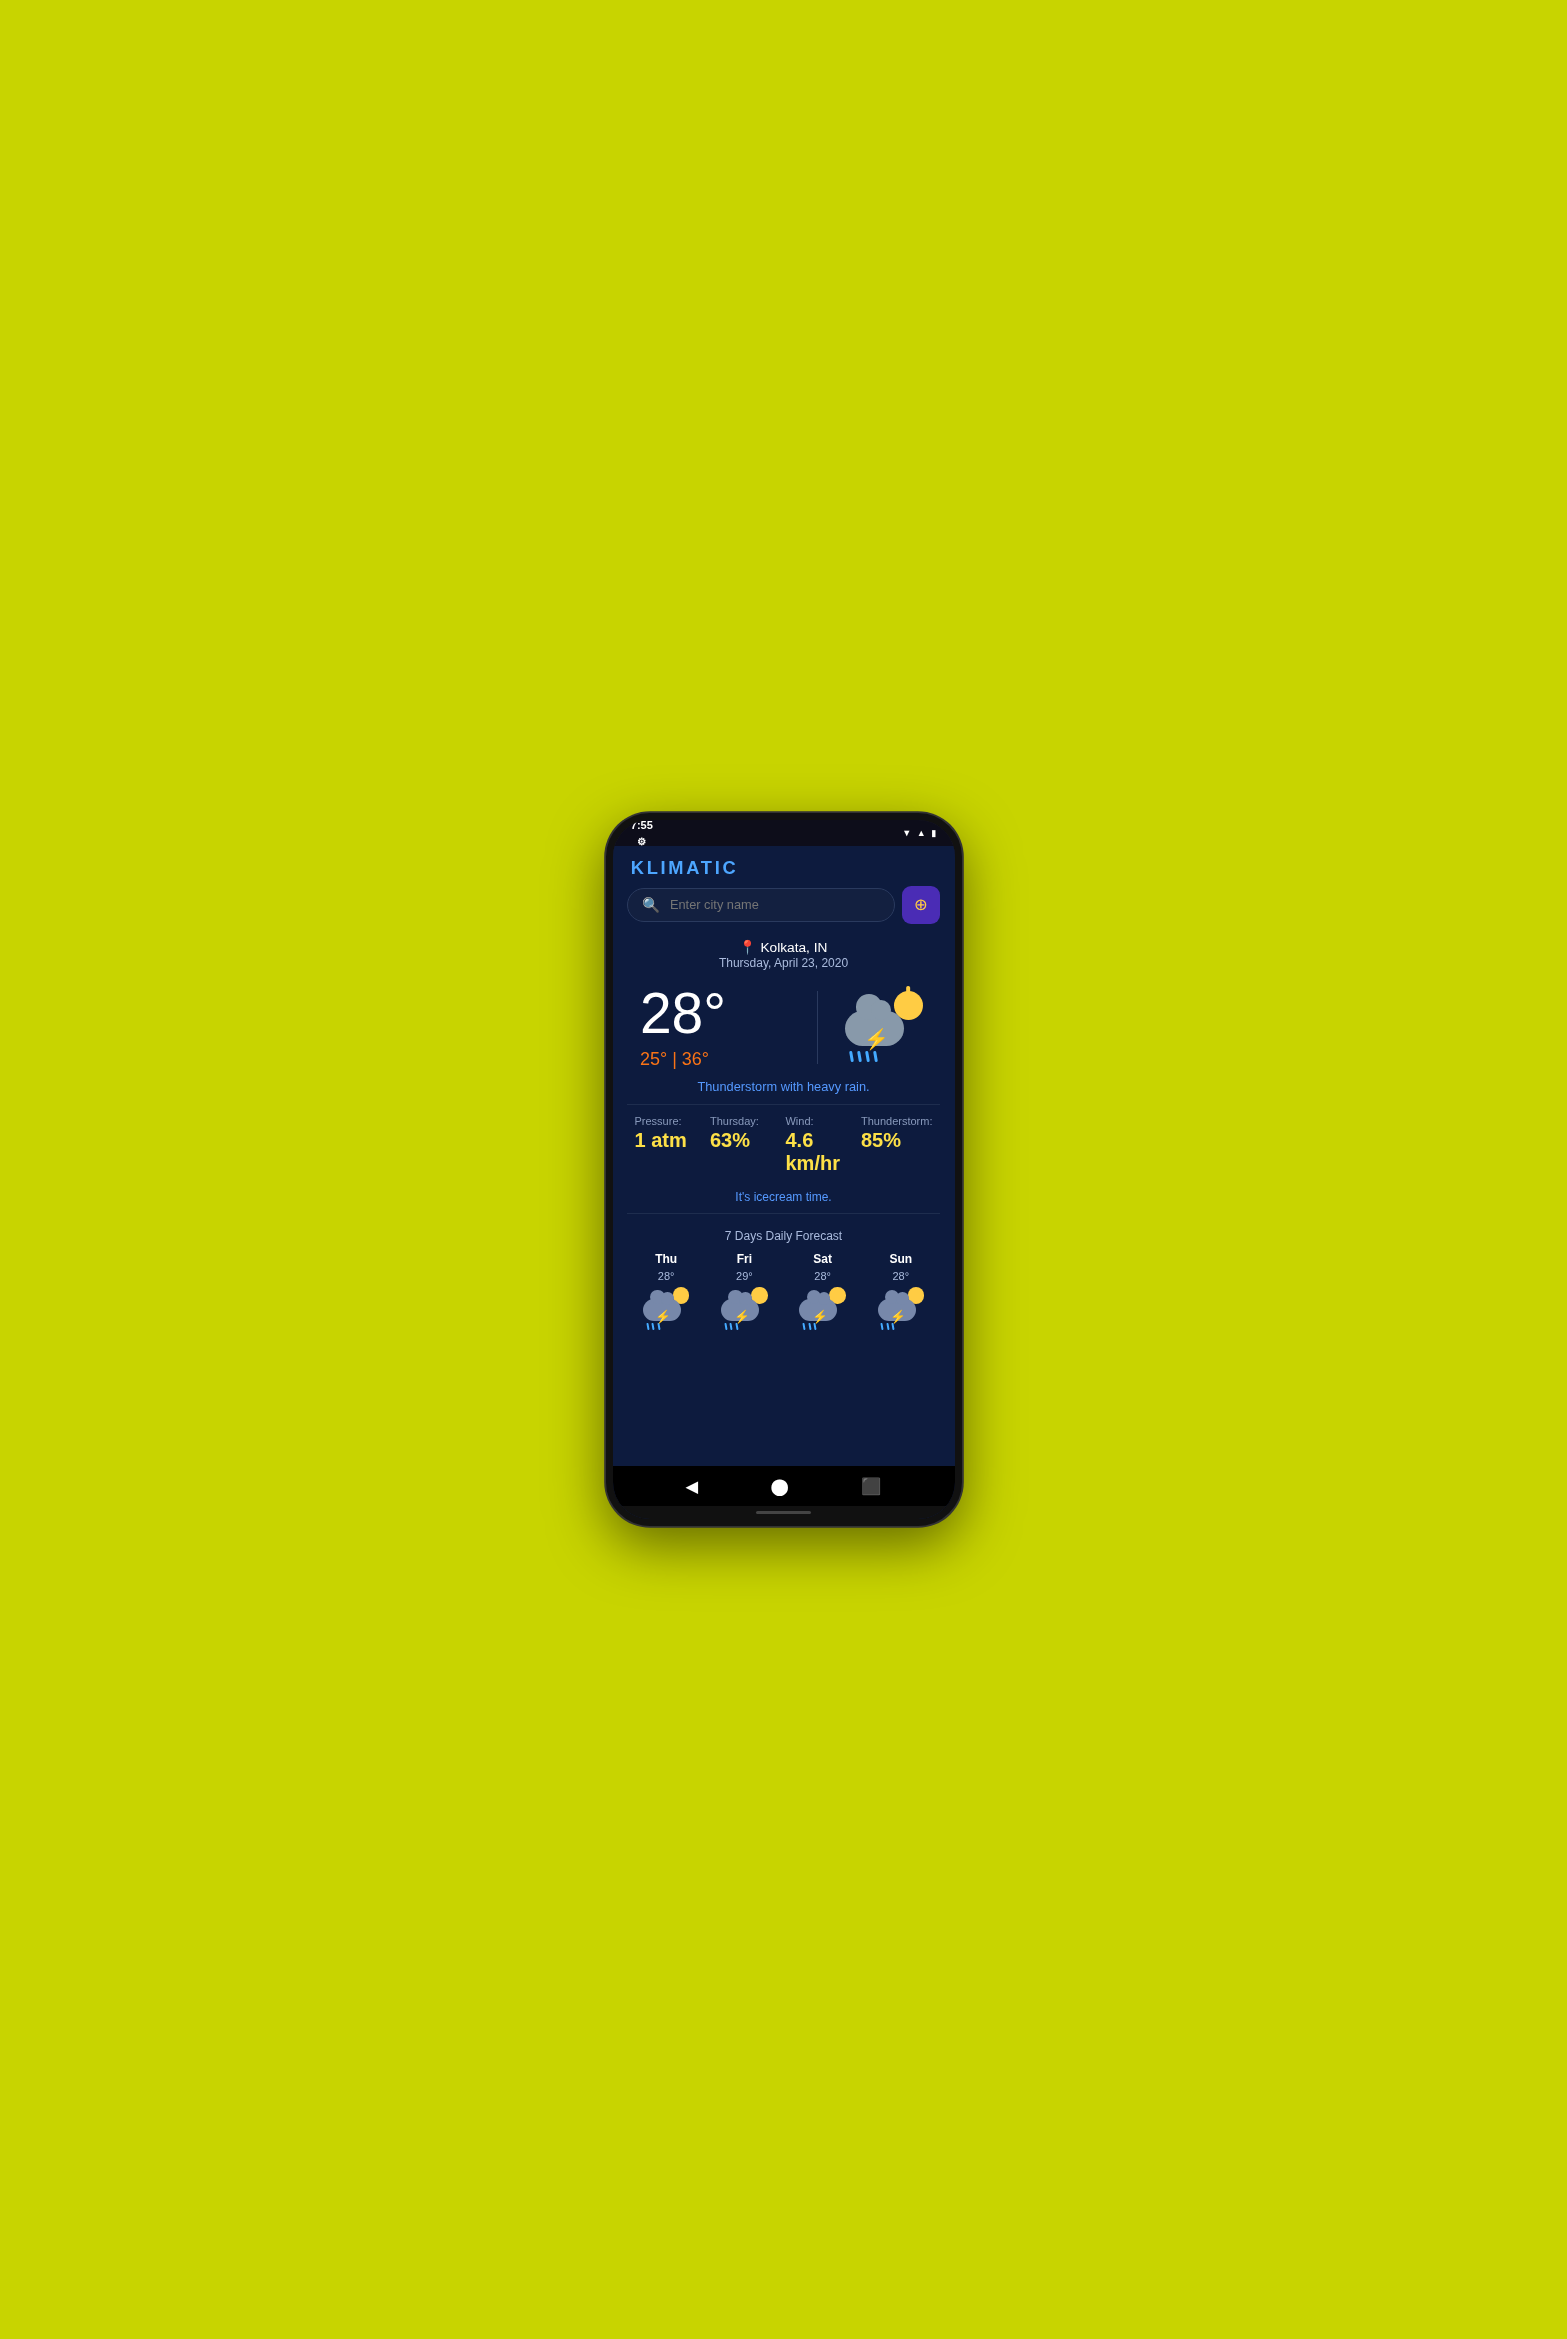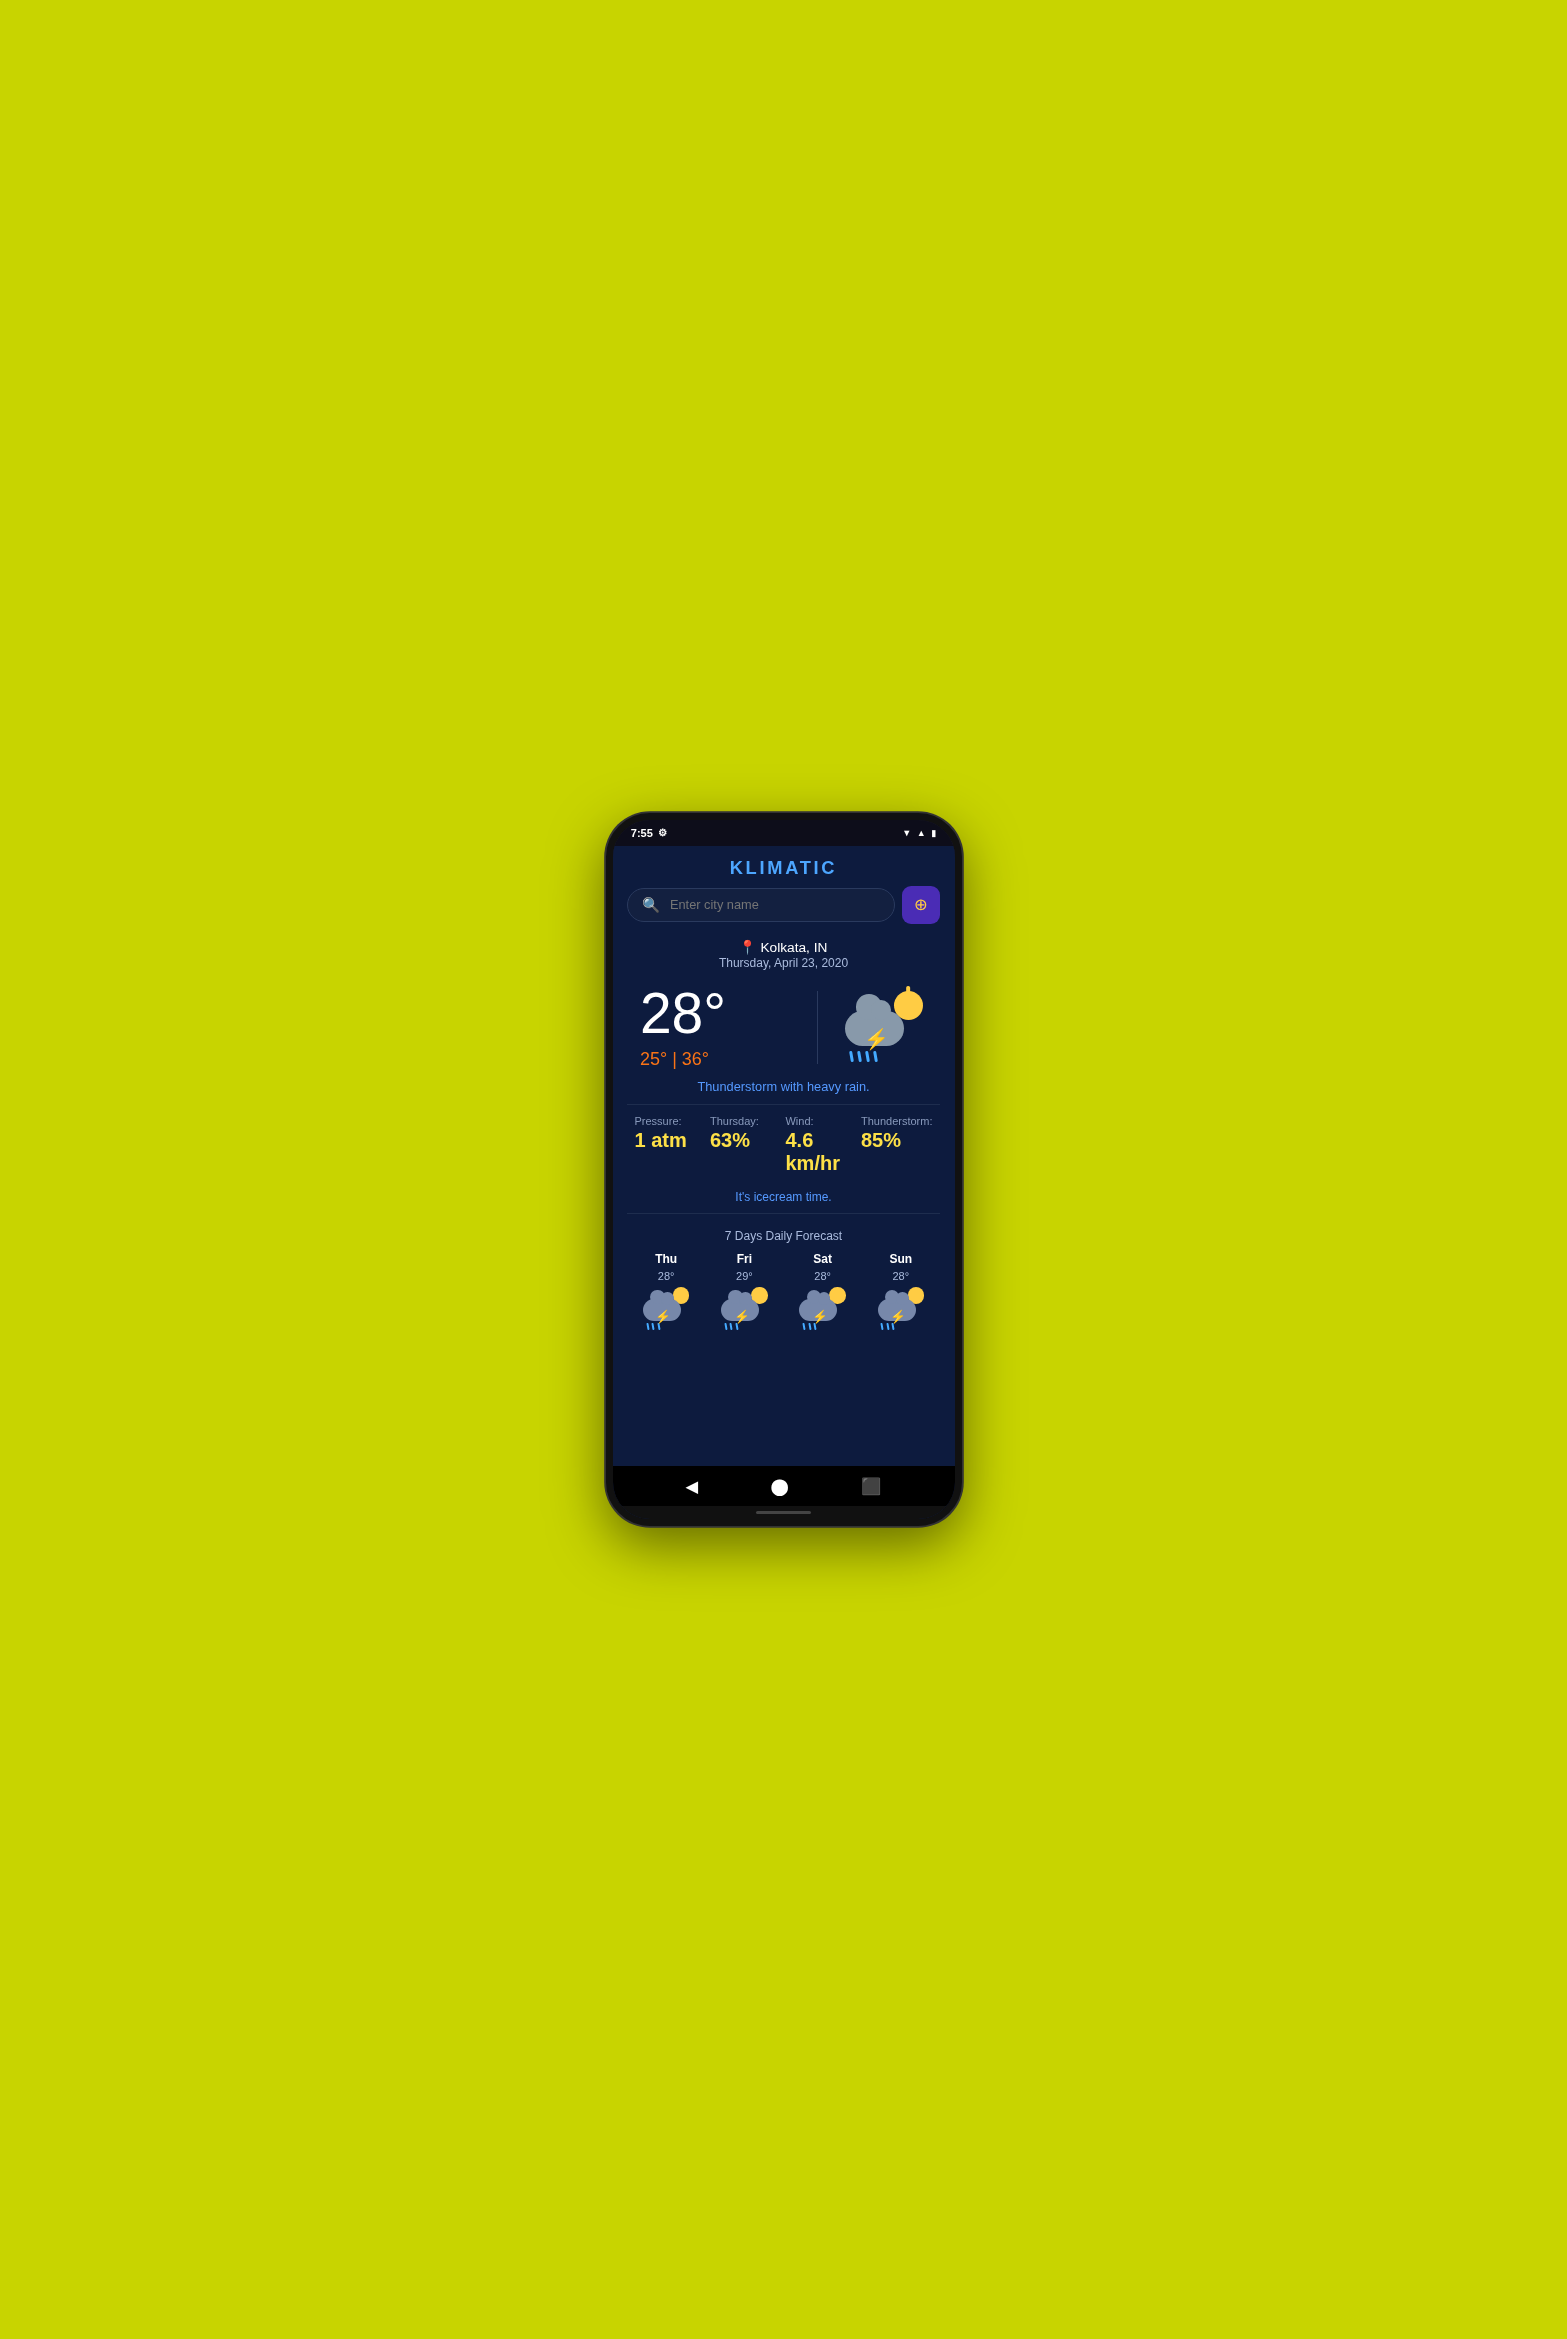--- a/index.html
+++ b/index.html
@@ -32,39 +32,40 @@
       padding: 0 18.3px;
       flex-shrink: 0;
     }
     .status-left {
       display: flex;
       align-items: center;
       gap: 5.5px;
       color: white;
       font-size: 11px;
       font-weight: 600;
+      flex-direction: column;
     }
     .status-right {
       display: flex;
       align-items: center;
       gap: 5.5px;
       color: white;
       font-size: 9.1px;
     }
     .gear-icon { font-size: 10px; color: white; }
     .app-screen {
       background: #0d1b3e;
       flex: 1;
       display: flex;
       flex-direction: column;
       overflow: hidden;
     }
     .app-header {
       padding: 11px 18.3px 7.3px;
-      text-align: center;
+      text-align: left;
       flex-shrink: 0;
     }
     .app-title {
       color: #4da6ff;
       font-size: 18.3px;
       font-weight: 700;
       letter-spacing: 2.7px;
     }
     .search-row {
       display: flex;

